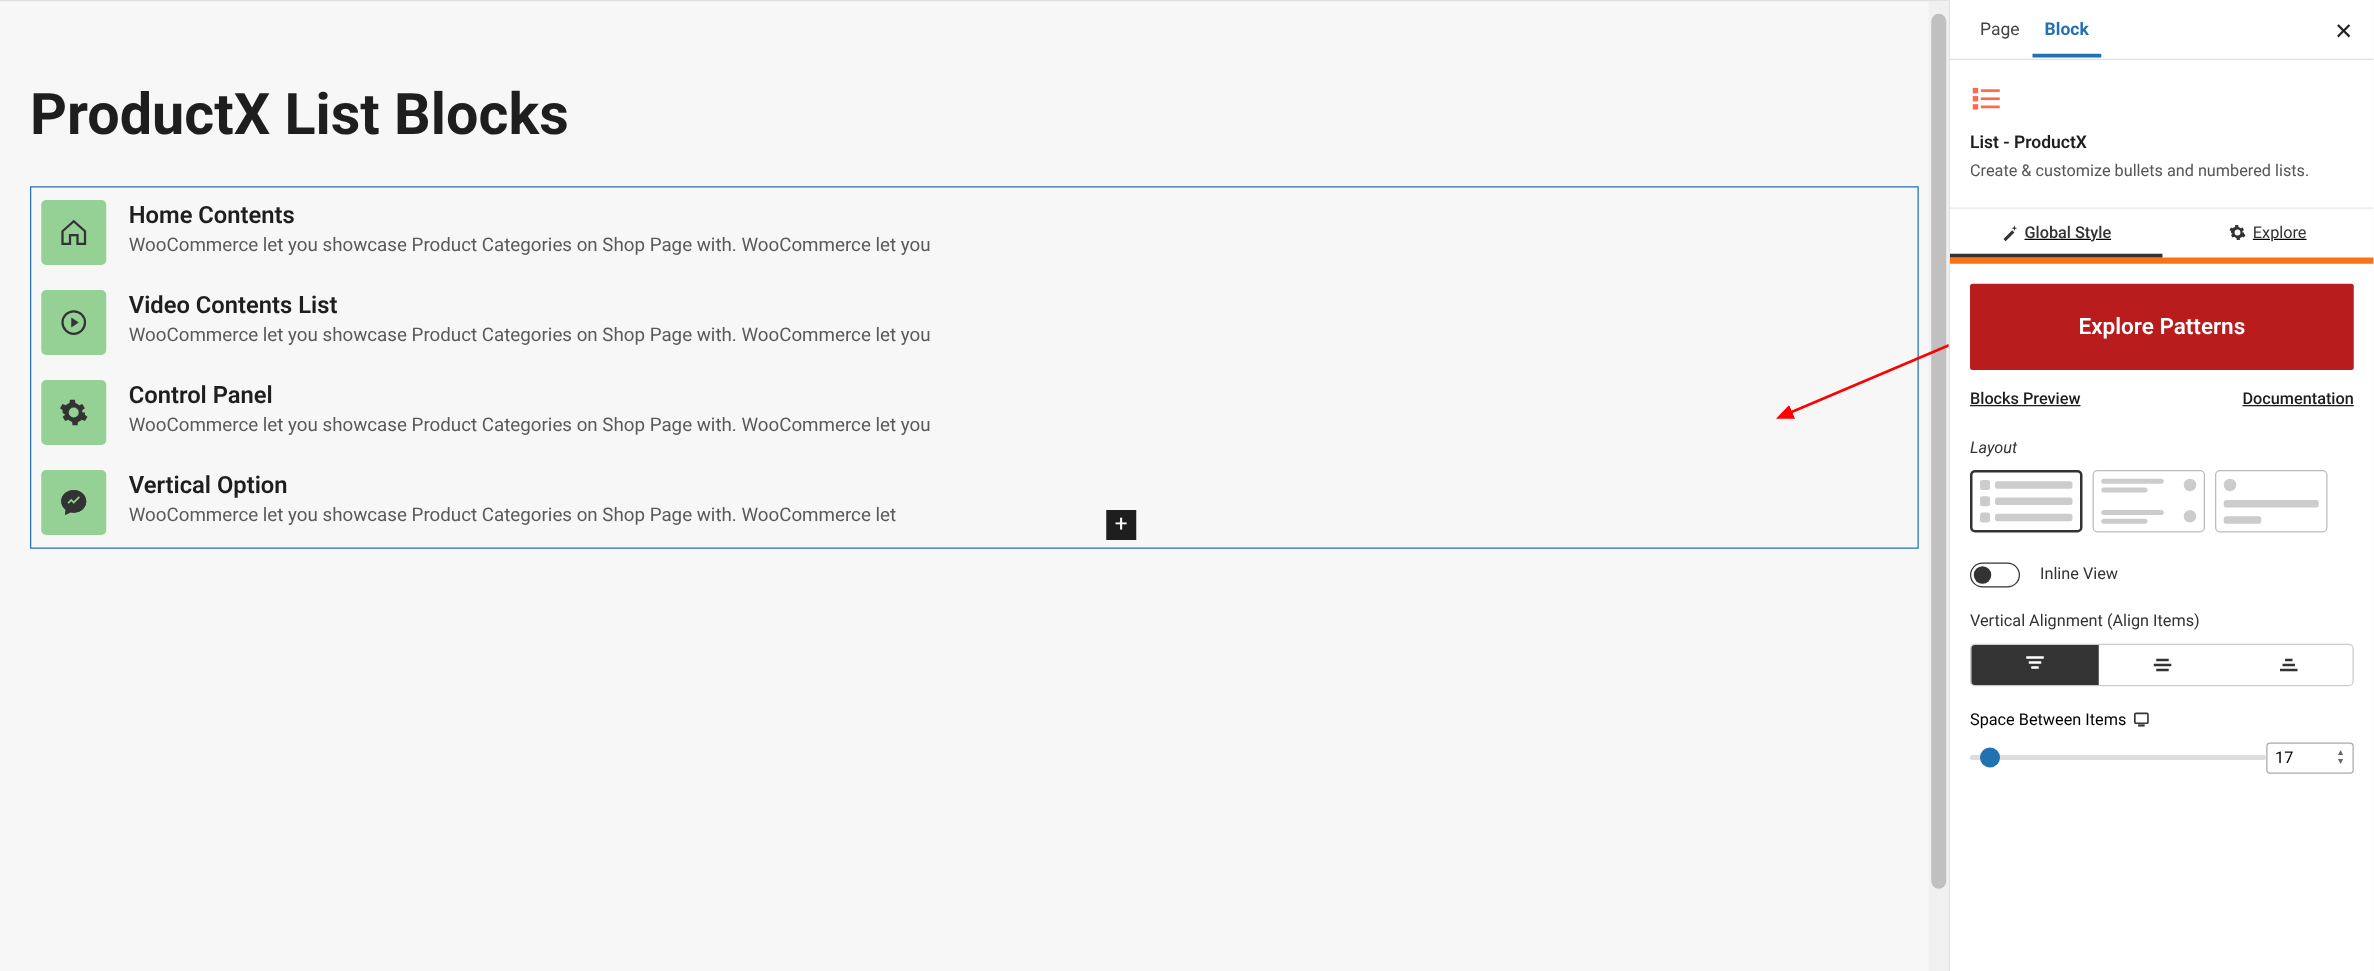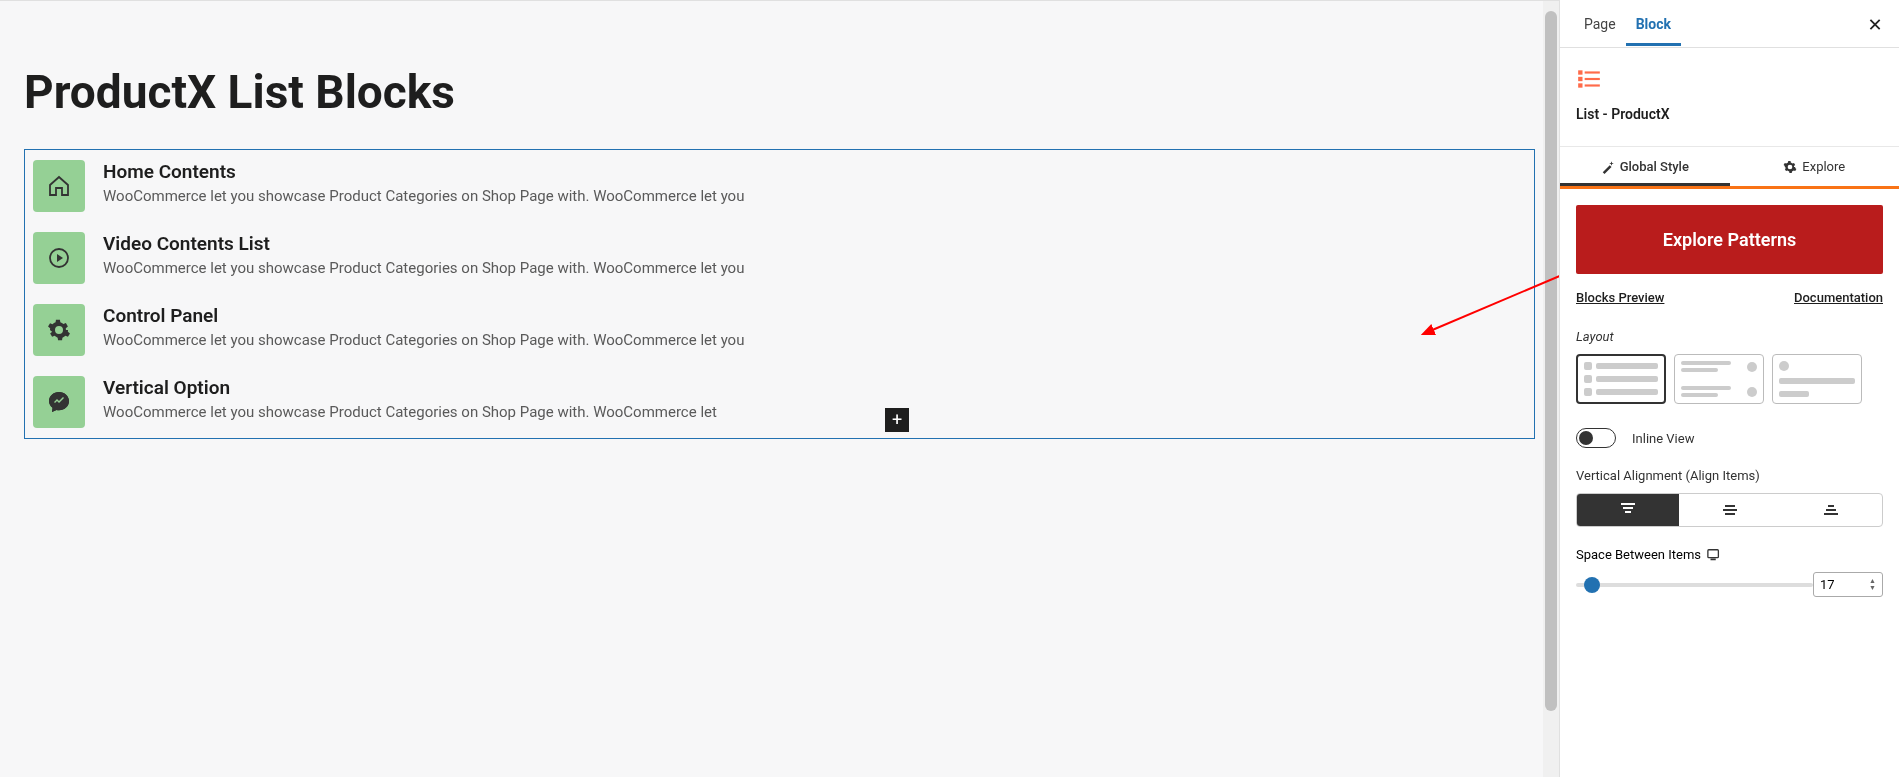--- a/index.html
+++ b/index.html
@@ -154,21 +154,22 @@
 }
 .block-icon {
   width: 26px; height: 26px;
   flex-shrink: 0;
 }
 .block-icon svg { width: 26px; height: 26px; }
 .block-name { font-size: 14px; font-weight: 600; color: #1e1e1e; margin-bottom: 6px; }
 .block-desc { font-size: 13px; color: #555; line-height: 1.5; }
 .settings-tabs {
   display: flex;
-  border-bottom: 3px solid #f97316;
+  border-bottom: 5px solid #f97316;
+  text-decoration: underline;
 }
 .set-tab {
   flex: 1;
   text-align: center;
   padding: 12px 4px;
   font-size: 13px;
   color: #333;
   cursor: pointer;
   display: flex;
   align-items: center;
@@ -373,20 +374,21 @@
           <rect x="2" y="4" width="4" height="4" fill="#ff6b4a"></rect>
           <rect x="8" y="5" width="14" height="2" fill="#ff6b4a"></rect>
           <rect x="2" y="10" width="4" height="4" fill="#ff6b4a"></rect>
           <rect x="8" y="11" width="14" height="2" fill="#ff6b4a"></rect>
           <rect x="2" y="16" width="4" height="4" fill="#ff6b4a"></rect>
           <rect x="8" y="17" width="14" height="2" fill="#ff6b4a"></rect>
         </svg>
     </div>
     <div>
       <div class="block-name">List - ProductX</div>
+      <div class="block-desc">Create &amp; customize bullets and numbered lists.</div>
     </div>
   </div>
   <div class="settings-tabs">
     <div class="set-tab active">
       <svg viewBox="0 0 24 24">
           <path d="M3 21l12-12 3 3L6 24z" fill="#333"></path>
           <path d="M18 2l1 3 3 1-3 1-1 3-1-3-3-1 3-1z" fill="#333"></path>
         </svg>
       <span>Global Style</span>
     </div>

